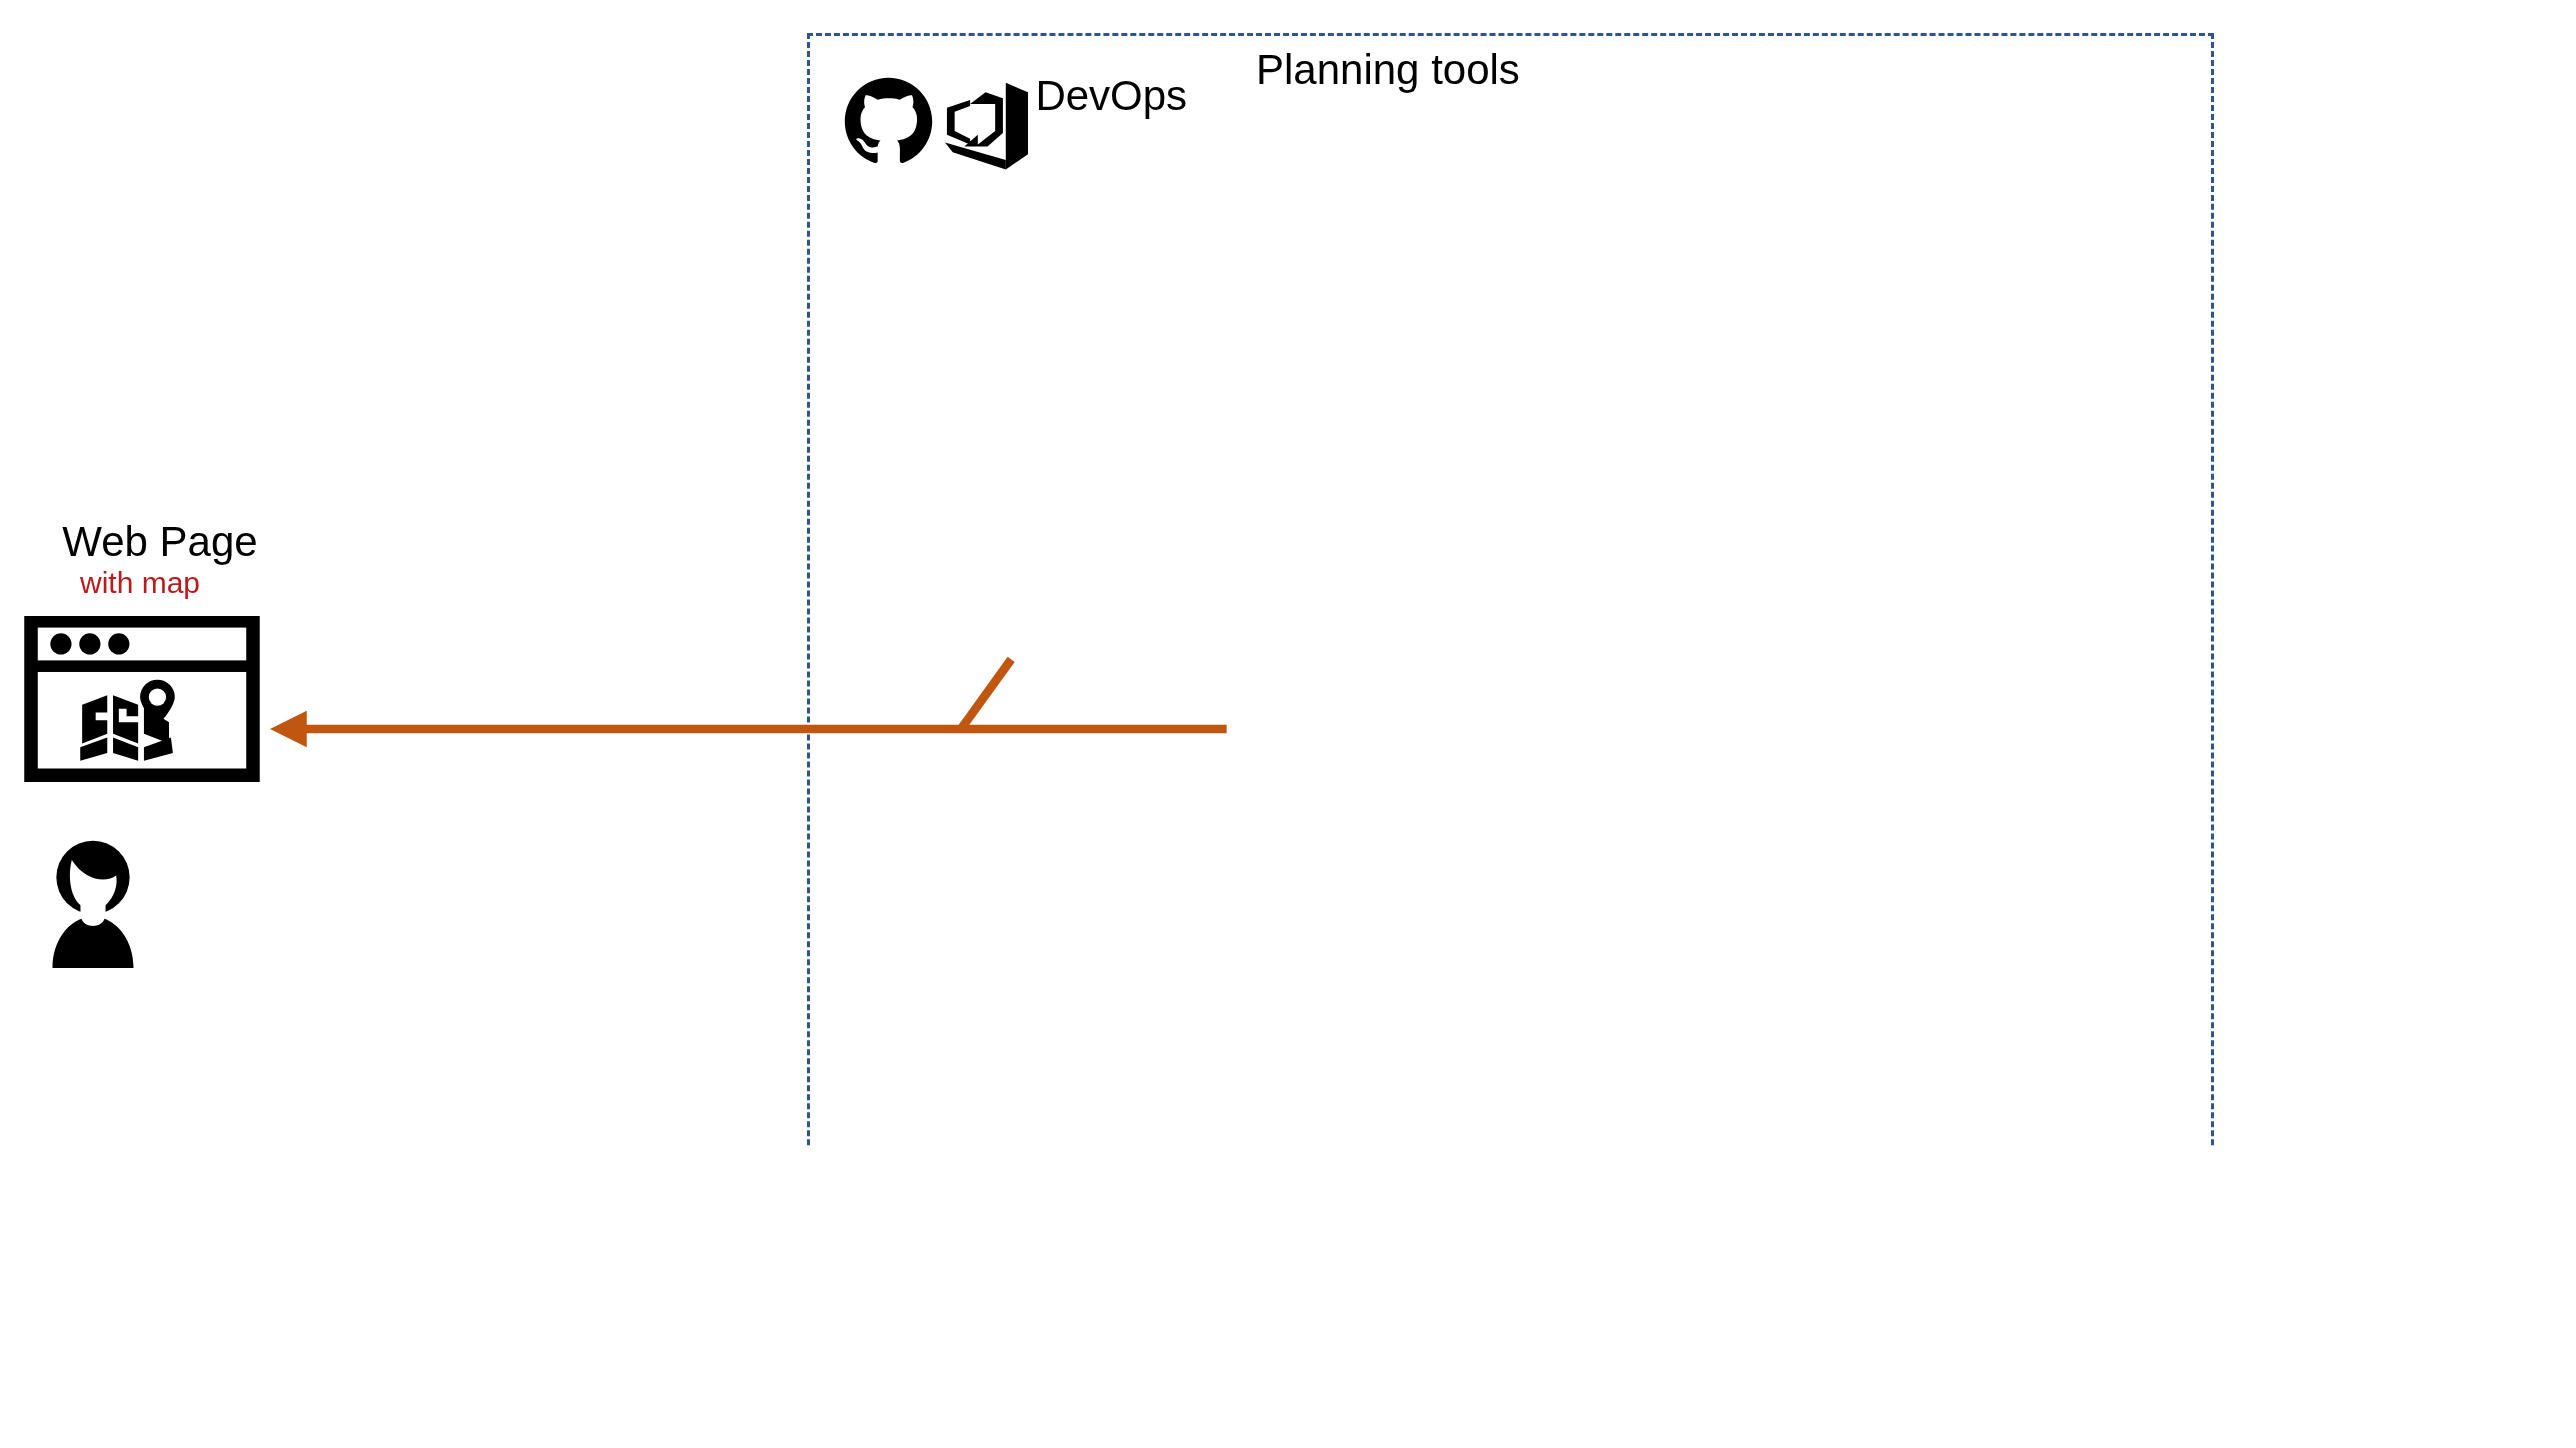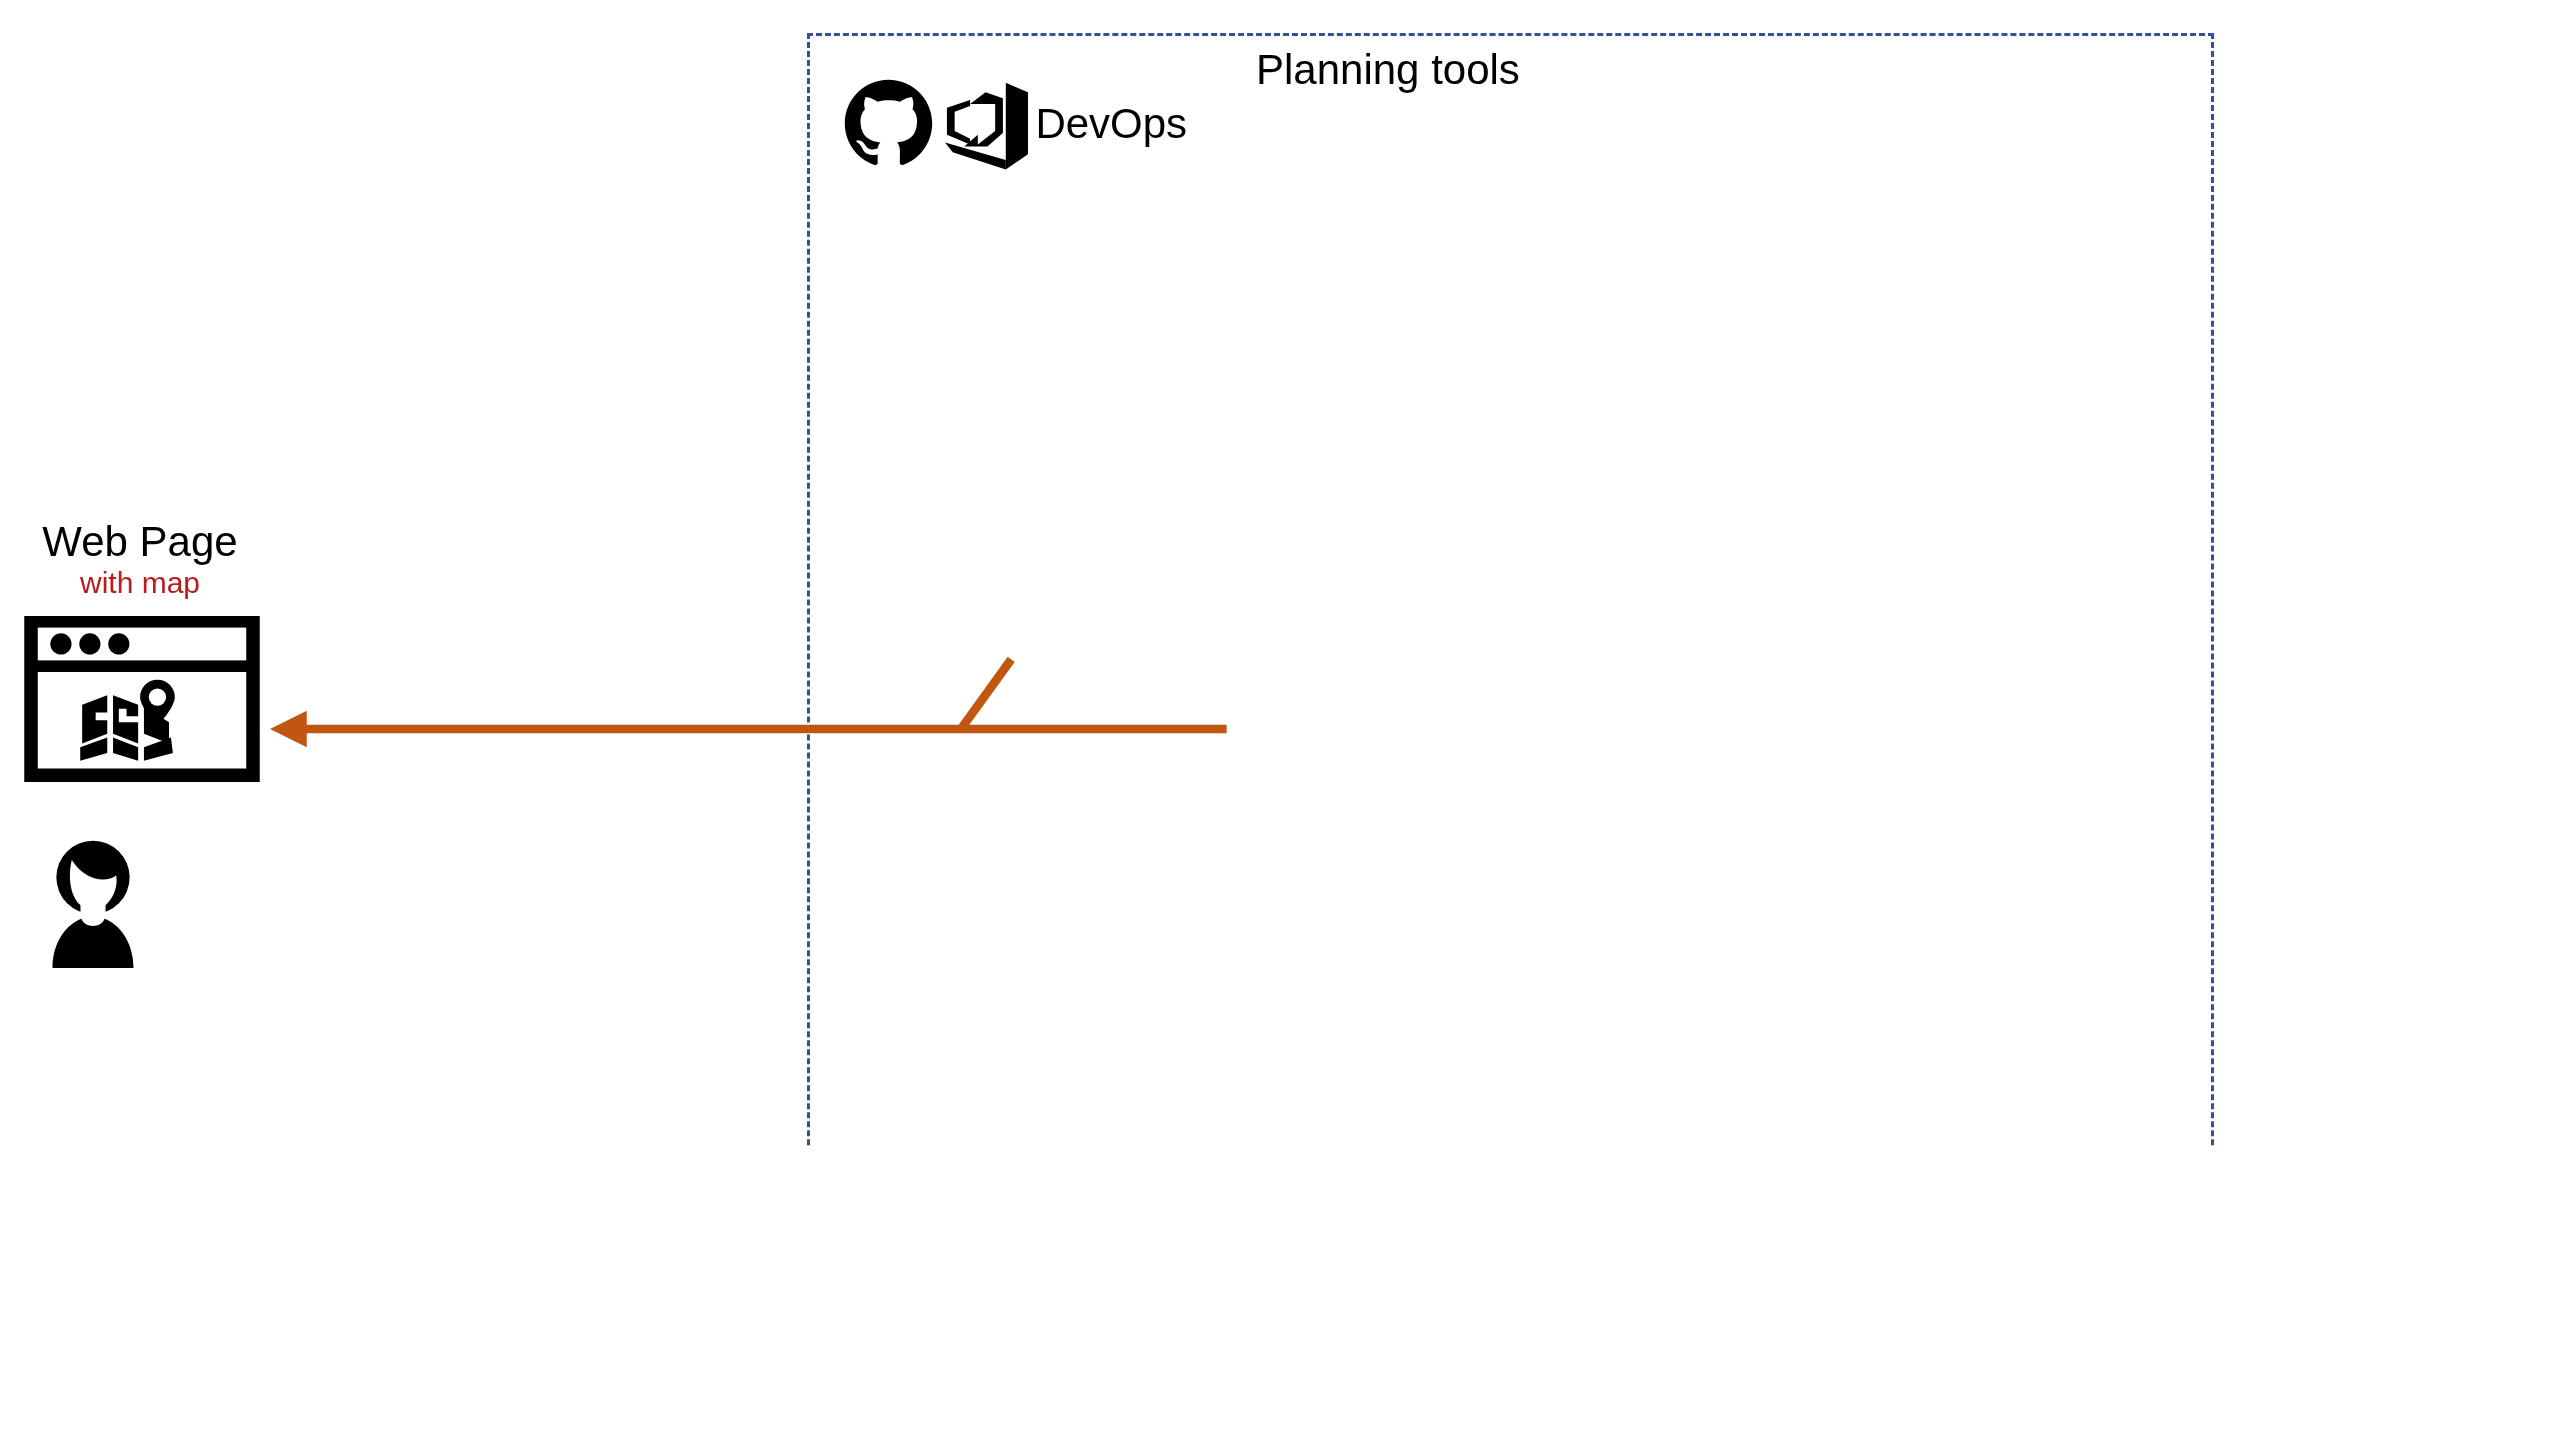--- a/index.html
+++ b/index.html
@@ -37,21 +37,20 @@
     line-height: 1.15;
     color: #000000;
     white-space: nowrap;
   }
 
   
   #tools-row {
     left: 842px;
     top: 75px;
     display: flex;
-    align-items: center;
     gap: 0px;
   }
   #github-icon { width: 93px; height: 93px; display: block; }
   #azure-devops-icon { width: 83px; height: 97px; display: block; margin-left: 9.7px; }
   #devops-label {
     font-size: 42px;
     line-height: 1;
     margin-left: 7.7px;
     white-space: nowrap;
     color: #000000;
@@ -87,20 +86,21 @@
 
   
   #webpage-title {
     left: 0px;
     top: 518px;
     width: 280px;
     text-align: center;
     font-size: 42px;
     line-height: 1.15;
     color: #000000;
+    padding-left: 20px;
   }
   #webpage-subtitle {
     left: 0px;
     top: 566px;
     width: 280px;
     text-align: center;
     font-size: 30px;
     line-height: 1.15;
     color: #b91c1c;
   }

